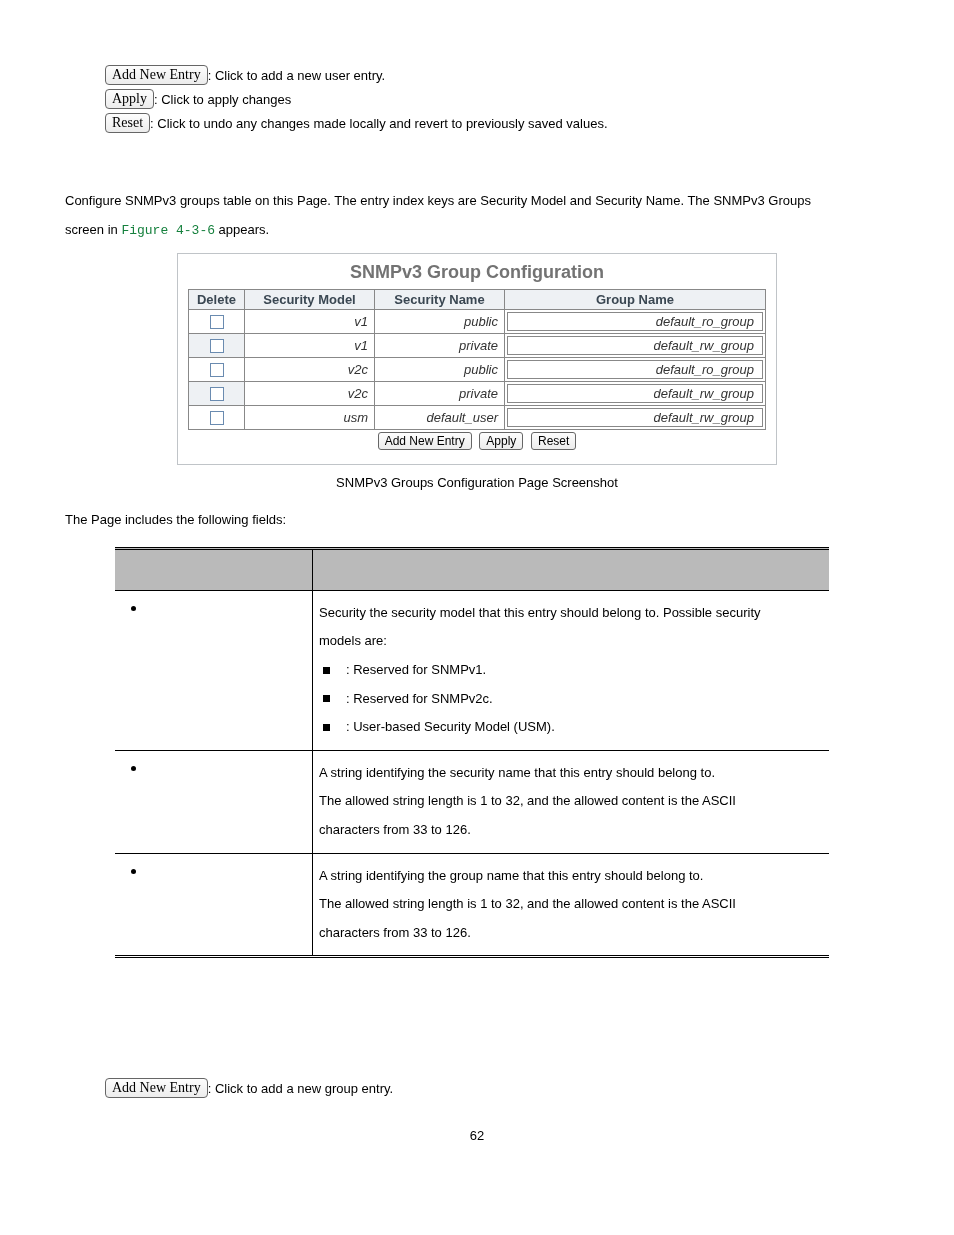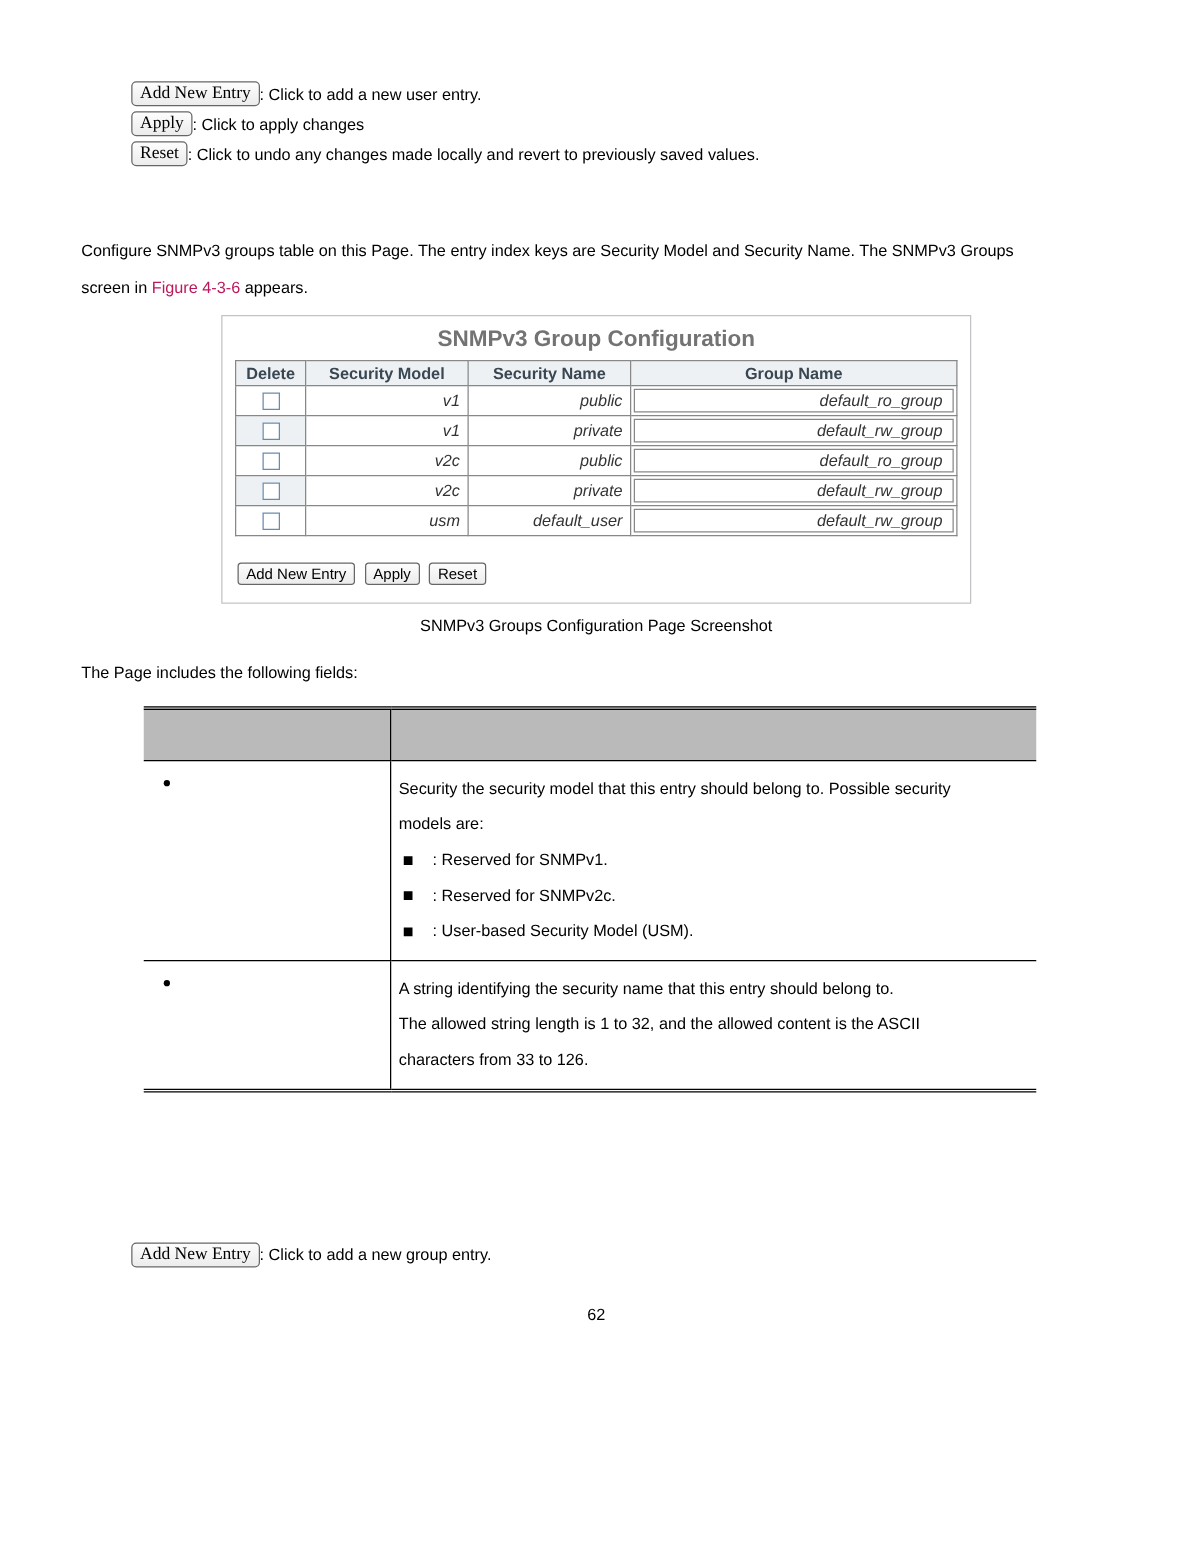--- a/index.html
+++ b/index.html
@@ -1,35 +1,35 @@
 <!DOCTYPE html>
 <html><head>
 <meta charset="utf-8">
 <style>
 body { font-family: Arial, Helvetica, sans-serif; font-size: 13px; color: #000; margin: 0; padding: 65px 65px 20px 65px; box-sizing: border-box; width: 954px; }
 p { line-height: 2.2; margin: 0; }
 .btn-row { display: flex; align-items: center; margin-bottom: 4px; }
 .btn-row .btn { margin-left: 40px; }
 .btn { border: 1px solid #666; border-radius: 4px; background: linear-gradient(#fdfdfd,#ececec); padding: 1px 6px; font-family: "Times New Roman", serif; font-size: 14px; display: inline-flex; align-items: center; justify-content: center; }
 .btn.small { font-family: Arial, sans-serif; font-size: 12px; padding: 1px 6px; border-radius: 3px; }
-.link { color: #be185d; }
+.link { color: #15803d; font-family: Liberation Mono, monospace; }
 .section-spacer { height: 50px; }
 .panel { border: 1px solid #c0c4c8; width: 578px; margin: 8px auto 10px auto; padding: 6px 10px 14px 10px; background:#fff; }
 .panel-title { color: #737373; font-weight: bold; font-size: 18px; text-align: center; margin: 2px 0 6px 0; }
 .grid { border-collapse: collapse; width: 100%; font-size: 13px; border-radius: 16px; }
 .grid th, .grid td { border: 1px solid #888; padding: 2px 6px; }
 .grid th { background: #eef1f4; color: #3a4752; font-weight: bold; text-align:center;}
 .grid td { color: #333; font-style: italic; }
 .grid tbody tr:nth-child(even) td:first-child { background: #eef1f4 }
 .grid td.c { text-align: center; }
 .grid td.r { text-align: right; }
 .grid td.inp { padding: 2px; }
 .inpbox { border: 1px solid #888; padding: 1px 8px; text-align: right; background:#fff; }
 .cb { width: 12px; height: 12px; border:1px solid #6a8bb0; background:#fff; display:inline-block; vertical-align:middle;}
-.panel-actions { margin-top: 21px; }
+.panel-actions { text-align: center; margin-top: 2px; }
 .panel-actions .btn.small { margin: 0 2px;}
 .caption { text-align: center; margin: 8px 0 16px 0; }
 .fields-table { border-collapse: collapse; width: 714px; margin: 12px 0 0 50px; font-size: 13px; }
 .fields-table thead th { border-top: 3px double #000; border-bottom: 1px solid #000; background: #bababa; height: 24px; color:#000;}
 .fields-table thead th:first-child { width: 185px; }
 .fields-table th, .fields-table td { padding: 8px 6px; vertical-align: top;}
 .fields-table tbody td { border-bottom: 1px solid #000; }
 .fields-table tbody tr:last-child td { border-bottom: 3px double #000;}
 .vline { border-left:1px solid #000;}
 .bullet { width:5px; height:5px; background:#000; border-radius:50%; display:inline-block; margin:5px 10px 2px 10px; vertical-align:middle;}
@@ -151,20 +151,28 @@
         </td>
       </tr>
       <tr>
         <td><span class="bullet"></span></td>
         <td class="vline">
           <div class="desc-line">A string identifying the security name that this entry should belong to.</div>
           <div class="desc-line">The allowed string length is 1 to 32, and the allowed content is the ASCII</div>
           <div class="desc-line">characters from 33 to 126.</div>
         </td>
       </tr>
+      <tr>
+        <td><span class="bullet"></span></td>
+        <td class="vline">
+          <div class="desc-line">A string identifying the group name that this entry should belong to.</div>
+          <div class="desc-line">The allowed string length is 1 to 32, and the allowed content is the ASCII</div>
+          <div class="desc-line">characters from 33 to 126.</div>
+        </td>
+      </tr>
     </tbody>
 </table>
 
 <div class="big-spacer"></div>
 
 <div class="btn-row">
   <span class="btn">Add New Entry</span>
   <span>: Click to add a new group entry.</span>
 </div>
 

